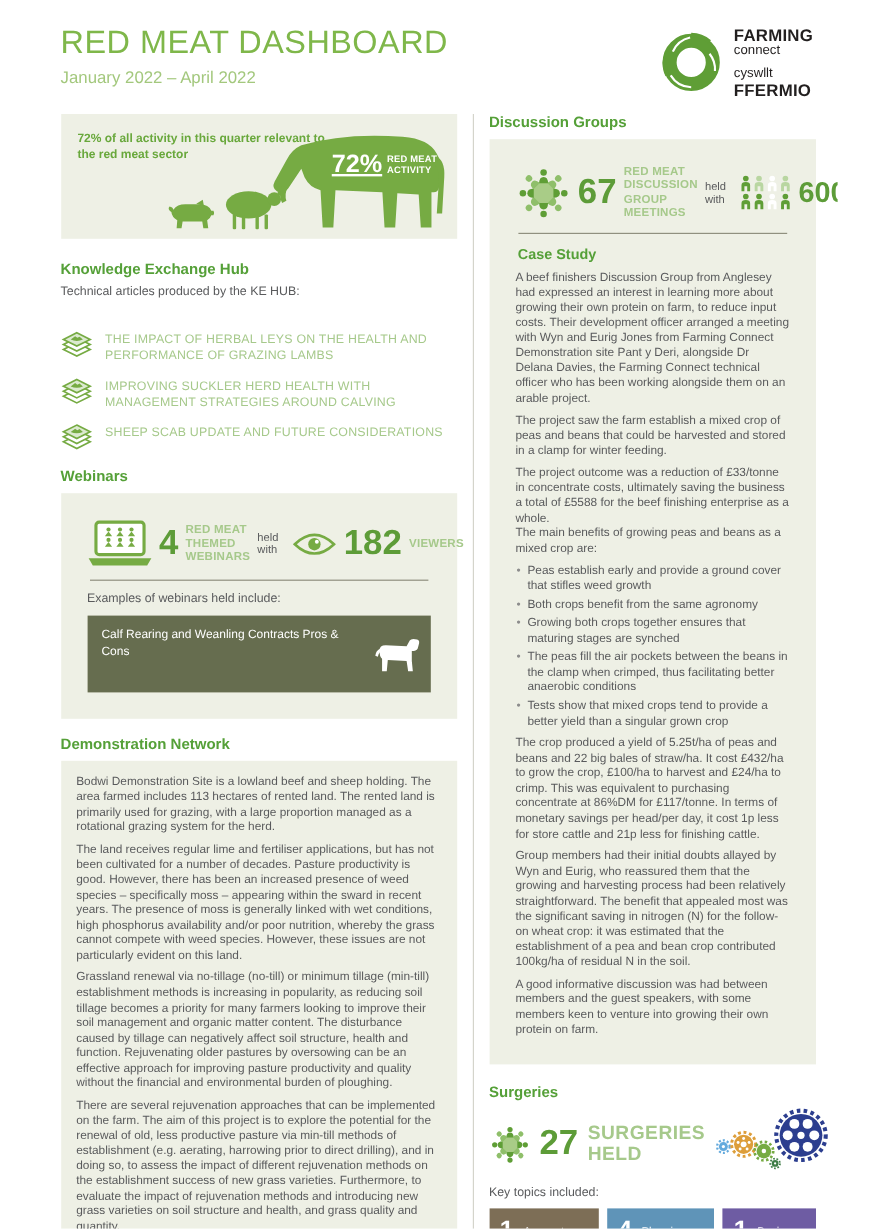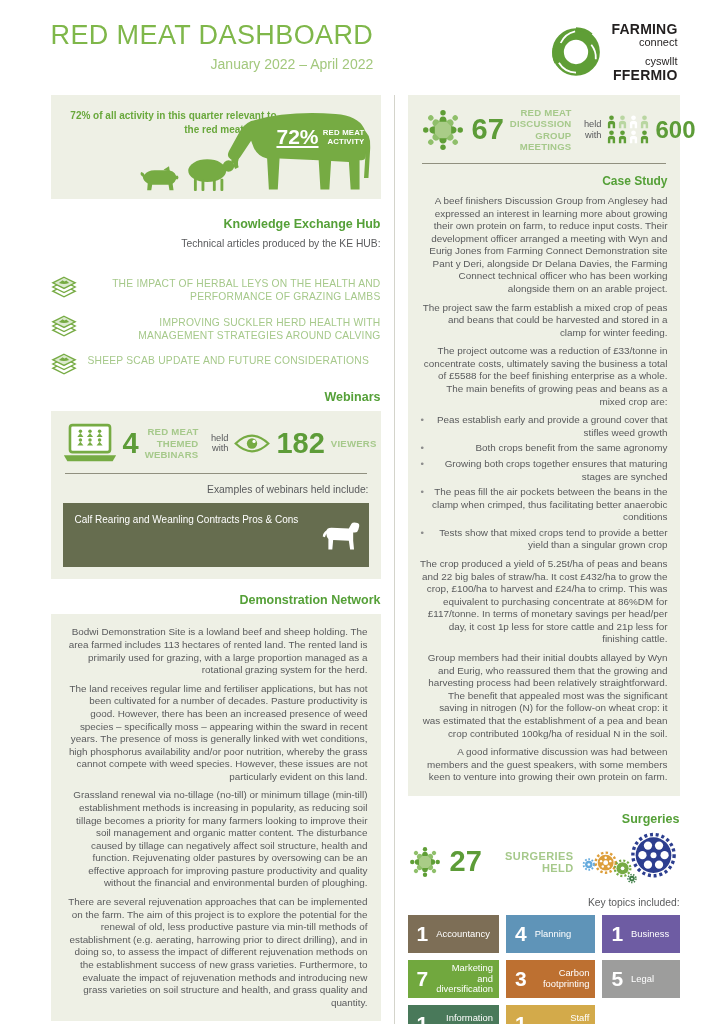--- a/index.html
+++ b/index.html
@@ -1,18 +1,18 @@
 <!DOCTYPE html>
 <html><head>
 <meta charset="utf-8">
 <style>
   * { box-sizing: border-box; margin: 0; padding: 0; }
   html,body { background:#ffffff; }
   body { font-family: "Liberation Sans", sans-serif; color:#595a5c; }
-  .page { width:671px; height:1024px; margin:0 auto; background:#fff; overflow:hidden; position:relative;text-align:right; }
+  .page { width:671px; height:1024px; margin:0 auto; background:#fff; overflow:hidden; position:relative; }
 
   
   .hdr { display:flex; justify-content:space-between; align-items:flex-start; padding:20px 20px 8px 24px; }
   .hdr-title { font-size:27px; font-weight:normal; color:#7fb74a; letter-spacing:0.4px; }
   .hdr-sub { font-size:14px; color:#a3c87d; margin-top:5px; }
   .logo { display:flex; align-items:center; gap:9px; margin-top:2px; }
   .logo-text div { color:#221f1f; line-height:1.08; }
   .lt-b { font-size:14px; font-weight:bold; letter-spacing:0.2px; }
   .lt-r { font-size:11px; }
   .lt-gap { margin-top:7px; }
@@ -36,21 +36,21 @@
   .hl-badge-val { font-size:21px; font-weight:bold; line-height:1;text-decoration:underline; }
   .hl-badge-label { font-size:7.8px; font-weight:bold; line-height:1.15; width:42px; padding-top:3px; letter-spacing:0.2px; }
 
   
   .intro { font-size:10.3px; margin-bottom:26px; }
   .ke-list { list-style:none; margin:0 0 14px 0; }
   .ke-list li { display:flex; gap:11px; margin-bottom:10px; align-items:flex-start; }
   .ke-item-text { font-size:10.3px; color:#a6c98b; line-height:1.3; letter-spacing:0.2px; padding-top:2px; }
 
   
-  .statpanel { padding:12px; margin-bottom:14px; }
+  .statpanel { padding:22px; margin-bottom:14px; }
   .stat-row { display:flex; align-items:center; gap:6px; }
   .stat-num { font-size:29px; font-weight:bold; color:#5d9c38; line-height:1; }
   .stat-num.sm { font-size:24px; }
   .stat-label { font-size:9.6px; font-weight:bold; color:#a6c98b; line-height:1.2; letter-spacing:0.2px; }
   .held { font-size:9.3px; color:#595a5c; line-height:1.15; width:24px; flex:none; }
   hr.stat-div { border:none; border-top:1px solid #90907f; margin:10px 2px; }
 
   .examples-row { display:flex; gap:8px; margin-top:8px; }
   .ex-tile { flex:1; color:#fff; font-size:10px; line-height:1.35; padding:10px 8px 8px 12px; height:64px; display:flex; justify-content:space-between; gap:4px; }
   .ex-tile .ex-ic { align-self:center; flex:none; }
@@ -65,21 +65,21 @@
   .demo-sub { font-size:10.8px; font-weight:normal; color:#6cab43; line-height:1.35; margin-bottom:8px; }
 
   .case-h { font-size:12px; font-weight:bold; color:#55a038; margin:10px 0 7px 2px; }
   .benefits-intro { font-size:9.9px; line-height:1.27; margin-bottom:5px; }
   .bullets { list-style:none; margin-bottom:6px; }
   .bullets li { font-size:9.9px; line-height:1.27; padding-left:10px; position:relative; margin-bottom:3px; }
   .bullets li::before { content:"\2022"; position:absolute; left:1px; top:0; color:#8d8d8d; }
 
   
   .surg-row { display:flex; align-items:center; gap:8px; margin-bottom:6px; }
-  .surg-label { font-size:11px; font-weight:bold; color:#a6c98b; letter-spacing:0.4px; }
+  .surg-label { font-size:16px; font-weight:bold; color:#a6c98b; letter-spacing:0.4px; }
   .gears-wrap { margin-left:auto; margin-top:-6px; }
   .topics-grid { display:grid; grid-template-columns:repeat(3,1fr); gap:7px; margin:7px 0 9px 0; }
   .topic-tile { height:38px; color:#fff; display:flex; align-items:center; gap:8px; padding:3px 6px 3px 9px; }
   .topic-count { font-size:21px; font-weight:bold; flex:none; }
   .topic-label { font-size:9.4px; line-height:1.12; }
   .surg-footer { font-size:9.9px; line-height:1.3; }
 
   .p-dark { fill:#5f9e36; } .p-light { fill:#b9d6a1; } .p-white { fill:#ffffff; }
   .att-grid { display:grid; grid-template-columns:repeat(4, 9px); gap:1px 2px; flex:none; }
 </style>
@@ -242,20 +242,21 @@
             <p>Grassland renewal via no-tillage (no-till) or minimum tillage (min-till) establishment methods is increasing in popularity, as reducing soil tillage becomes a priority for many farmers looking to improve their soil management and organic matter content. The disturbance caused by tillage can negatively affect soil structure, health and function. Rejuvenating older pastures by oversowing can be an effective approach for improving pasture productivity and quality without the financial and environmental burden of ploughing.</p>
             <p>There are several rejuvenation approaches that can be implemented on the farm. The aim of this project is to explore the potential for the renewal of old, less productive pasture via min-till methods of establishment (e.g. aerating, harrowing prior to direct drilling), and in doing so, to assess the impact of different rejuvenation methods on the establishment success of new grass varieties. Furthermore, to evaluate the impact of rejuvenation methods and introducing new grass varieties on soil structure and health, and grass quality and quantity.</p>
           </div>
       </div>
     </div>
 
     <div class="col-div"></div>
 
     <div class="col-right">
 
+      <h2 class="sec">Discussion Groups</h2>
       <div class="panel statpanel copy">
         <div class="stat-row">
           <svg width="46" height="46" viewBox="0 0 56 56" style="flex:none">
             <circle cx="28" cy="28" r="12" fill="#a9cc87"></circle>
             <g>
               <g transform="rotate(0 28 28)">
                   <circle cx="28" cy="7" r="3.3" fill="#5f9e36"></circle>
                   <path d="M23.5 18 Q23.5 11.5 28 11.5 Q32.5 11.5 32.5 18 Z" fill="#5f9e36"></path>
                 </g>
               <g transform="rotate(45 28 28)">

